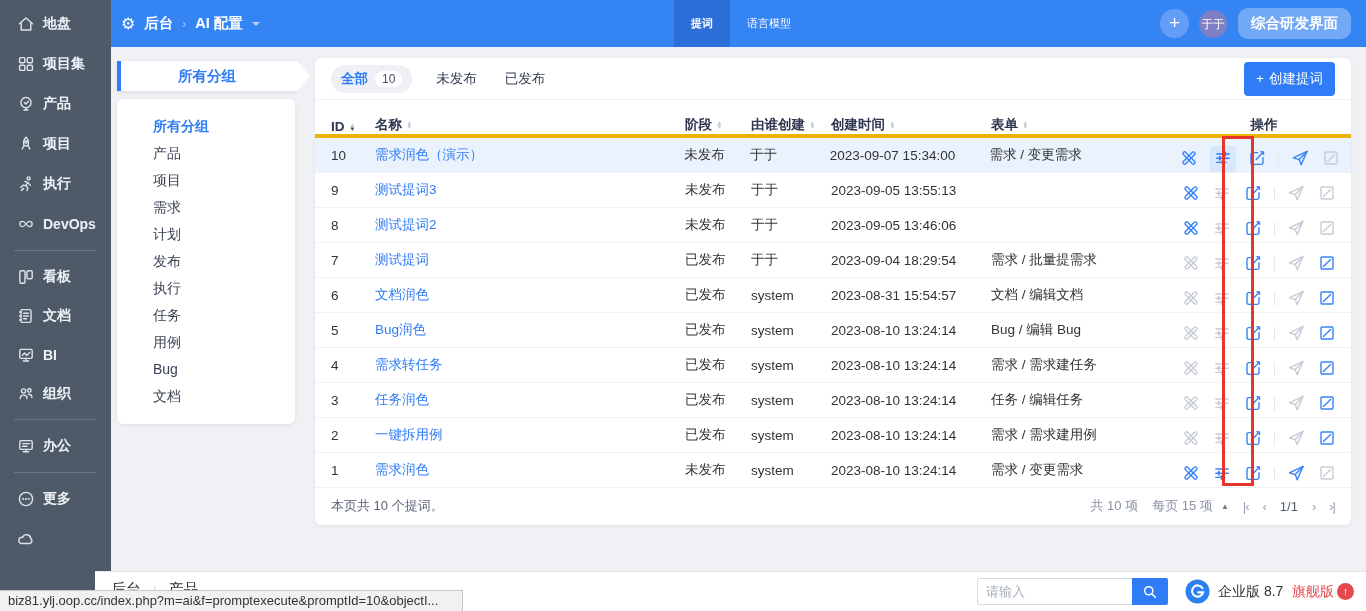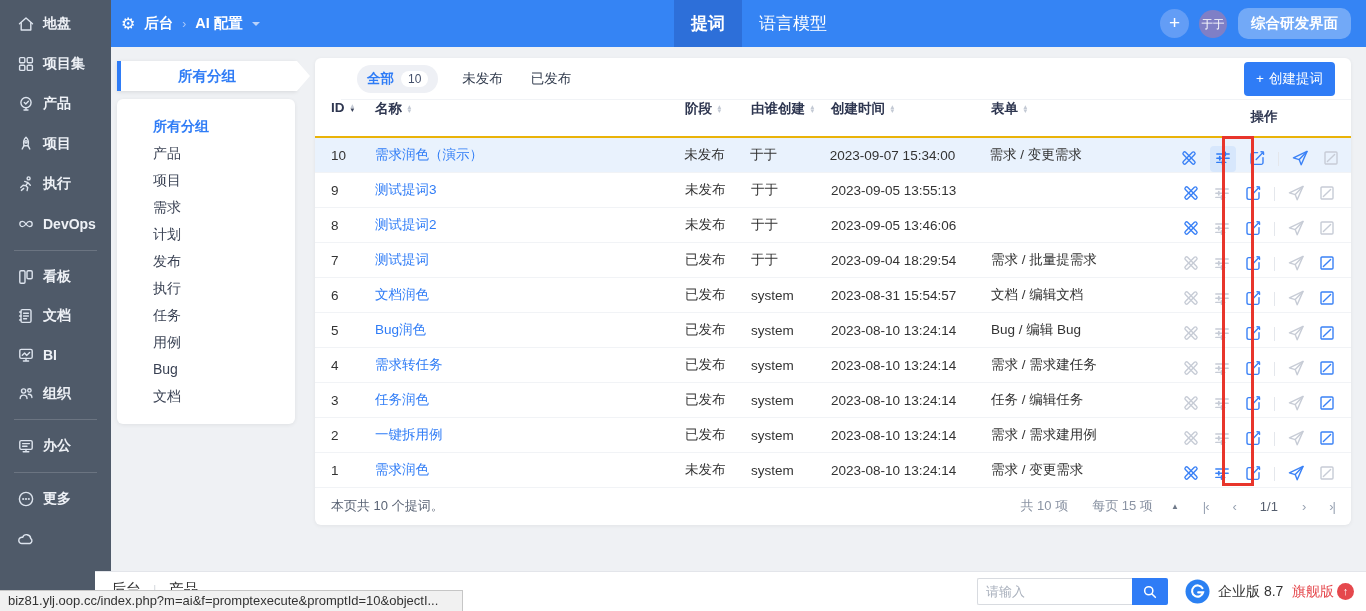--- a/index.html
+++ b/index.html
@@ -14,45 +14,45 @@
   .side-divider { height:1px; background:rgba(255,255,255,.16); margin:6px 14px; }
   .g2 .side-item { height:39px; }
 
   
   .topbar { position:absolute; left:95px; top:0; width:1271px; height:47px; background:#3584f4; z-index:4; }
   .crumbs { position:absolute; left:26px; top:0; height:47px; display:flex; align-items:center; gap:9px; color:#fff; font-size:14.5px; font-weight:bold; }
   .crumbs .gear { font-size:16px; font-weight:normal; }
   .crumbs .sep { color:#a9c8fa; font-size:12px; font-weight:normal; }
   .crumbs .caret { width:0; height:0; border:4px solid transparent; border-top-color:#b9d2fa; margin-top:4px; }
   .top-tabs { position:absolute; left:579px; top:0; height:47px; display:flex; }
-  .top-tab { height:47px; line-height:47px; padding:0 17px; color:#fff; font-size:17px; cursor:pointer; }
+  .top-tab { height:47px; line-height:47px; padding:0 17px; color:#fff; font-size:11px; cursor:pointer; }
   .top-tab.active { background:#2d6fd9; font-weight:bold; }
   .plus-btn { position:absolute; left:1065px; top:9px; width:29px; height:29px; border-radius:50%; background:#639df6; color:#fff; font-size:19px; line-height:27px; text-align:center; cursor:pointer; }
   .avatar { position:absolute; left:1104px; top:10px; width:28px; height:28px; border-radius:50%; background:#7f7fc6; color:#fff; font-size:11.5px; line-height:28px; text-align:center; cursor:pointer; }
   .workspace-btn { position:absolute; left:1143px; top:8px; height:31px; line-height:31px; padding:0 13px; border-radius:10px; background:rgba(255,255,255,.30); color:#fff; font-size:14.5px; font-weight:bold; cursor:pointer; }
 
   
   .groups-banner { position:absolute; left:117px; top:61px; width:180px; height:30px; background:#fff; box-shadow:0 1px 4px rgba(0,0,0,.10); z-index:3; }
   .groups-banner::before { content:""; position:absolute; left:0; top:0; width:4px; height:30px; background:#2f7cf6; }
   .groups-banner::after { content:""; position:absolute; right:-13px; top:0; border-top:15px solid transparent; border-bottom:15px solid transparent; border-left:13px solid #fff; }
   .groups-banner span { display:block; text-align:center; line-height:30px; color:#2f7cf6; font-size:14.5px; font-weight:bold; }
   .groups-card { position:absolute; left:117px; top:99px; width:178px; background:#fff; border-radius:6px; box-shadow:0 1px 4px rgba(0,0,0,.07); padding:14px 0; z-index:3; }
   .group-item { height:27px; line-height:27px; padding-left:36px; font-size:14px; color:#3a4254; cursor:pointer; }
   .group-item.active { color:#2f7cf6; font-weight:bold; }
 
   
   .main-card { position:absolute; left:315px; top:58px; width:1036px; height:467px; background:#fff; border-radius:6px; box-shadow:0 1px 4px rgba(0,0,0,.06); z-index:3; }
-  .list-tabs { height:42px; display:flex; align-items:center; padding:0 16px; border-bottom:1px solid #f1f3f6;margin-left:26px; }
+  .list-tabs { height:42px; display:flex; align-items:center; padding:0 16px; border-bottom:1px solid #f1f3f6; }
   .ftab { font-size:13.5px; color:#323c4e; margin-right:28px; cursor:pointer; display:flex; align-items:center; }
   .ftab.active { background:#eef0f5; border-radius:15px; padding:5px 10px; color:#2f7cf6; font-weight:bold; margin-right:24px; }
   .ftab .badge { background:#fff; border-radius:9px; padding:1px 7px; font-size:12px; color:#44506b; font-weight:normal; margin-left:7px; }
   .create-btn { margin-left:auto; background:#2f7cf6; color:#fff; border-radius:4px; padding:8px 12px; font-size:13.5px; cursor:pointer; }
   .create-btn .plus { margin-right:5px; }
 
-  .thead { display:flex; align-items:flex-start; height:38px; border-bottom:2px solid #eab308; font-size:13.5px; font-weight:bold; color:#2e3650; }
+  .thead { display:flex; align-items:flex-end; height:38px; border-bottom:4px solid #eab308; font-size:13.5px; font-weight:bold; color:#2e3650; }
   .trow { display:flex; align-items:center; height:35px; border-bottom:1px solid #f1f3f6; font-size:13.5px; color:#333; }
   .trow.active { background:#e9f2fd; }
   .col-id { width:60px; padding-left:16px; }
   .col-name { width:310px; }
   .col-stage { width:66px; }
   .col-creator { width:80px; }
   .col-created { width:160px; }
   .col-form { width:186px; }
   .col-ops { flex:1; display:flex; align-items:center; gap:11px; padding:0 10px 0 4px;margin-top:8px; }
   .thead .col-ops { display:block; text-align:center; padding:0; }
@@ -61,21 +61,21 @@
   .sort i { font-style:normal; font-size:7px; color:#c3c9d4; transform:scale(.9); }
   .sort i.on { color:#39425a; }
   .act { width:20px; height:20px; display:inline-flex; align-items:center; justify-content:center; cursor:pointer; }
   .act svg { width:18px; height:18px; }
   .act.on { color:#3b82f6; }
   .act.off { color:#c7ccd6; }
   .act.highlight { color:#2f7cf6; background:#d7e7fc; border-radius:4px; padding:4px; width:26px; height:26px; }
   .act-sep { width:1px; height:14px; background:#e4e7ec; }
 
   .tfoot { display:flex; align-items:center; height:36px; padding:0 16px; font-size:13px; color:#5a6475; }
-  .tfoot .right { margin-left:auto; display:flex; align-items:center; gap:24px; color:#8a93a3; }
+  .tfoot .right { margin-left:auto; display:flex; align-items:center; gap:14px; color:#8a93a3; }
   .tfoot .caret-up { font-size:8px; color:#707a8a; margin-left:-6px; }
   .pg { cursor:pointer; font-size:13px; color:#98a2b2; letter-spacing:-1px; }
   .pg.page { color:#555e6e; letter-spacing:0; }
 
   
   .bottombar { position:absolute; left:95px; top:571px; width:1271px; height:40px; background:#fff; border-top:1px solid #e3e5ea; z-index:6; }
   .bottom-menu { position:absolute; left:16px; top:8px; display:flex; align-items:center; gap:12px; font-size:15px; color:#333; }
   .bottom-menu .vsep { color:#d8dbe0; font-size:13px; }
   .bottom-menu span { cursor:pointer; }
   .search-box { position:absolute; left:882px; top:6px; display:flex; height:27px; }

